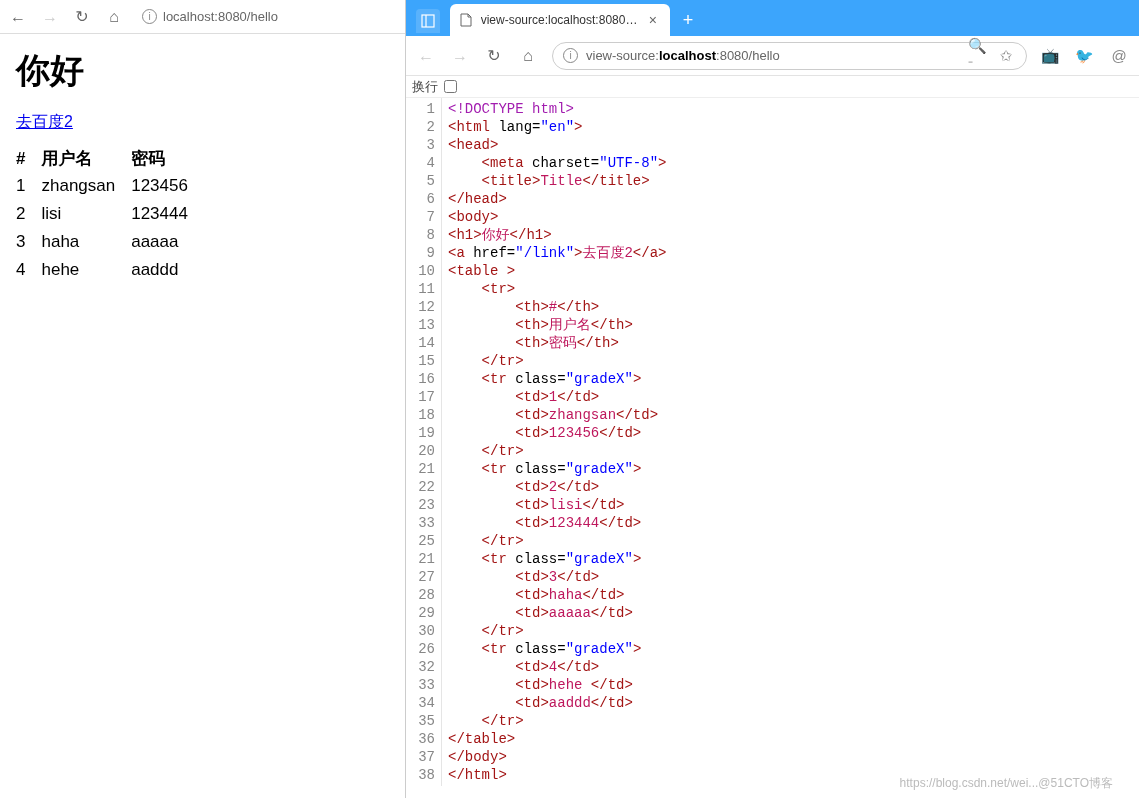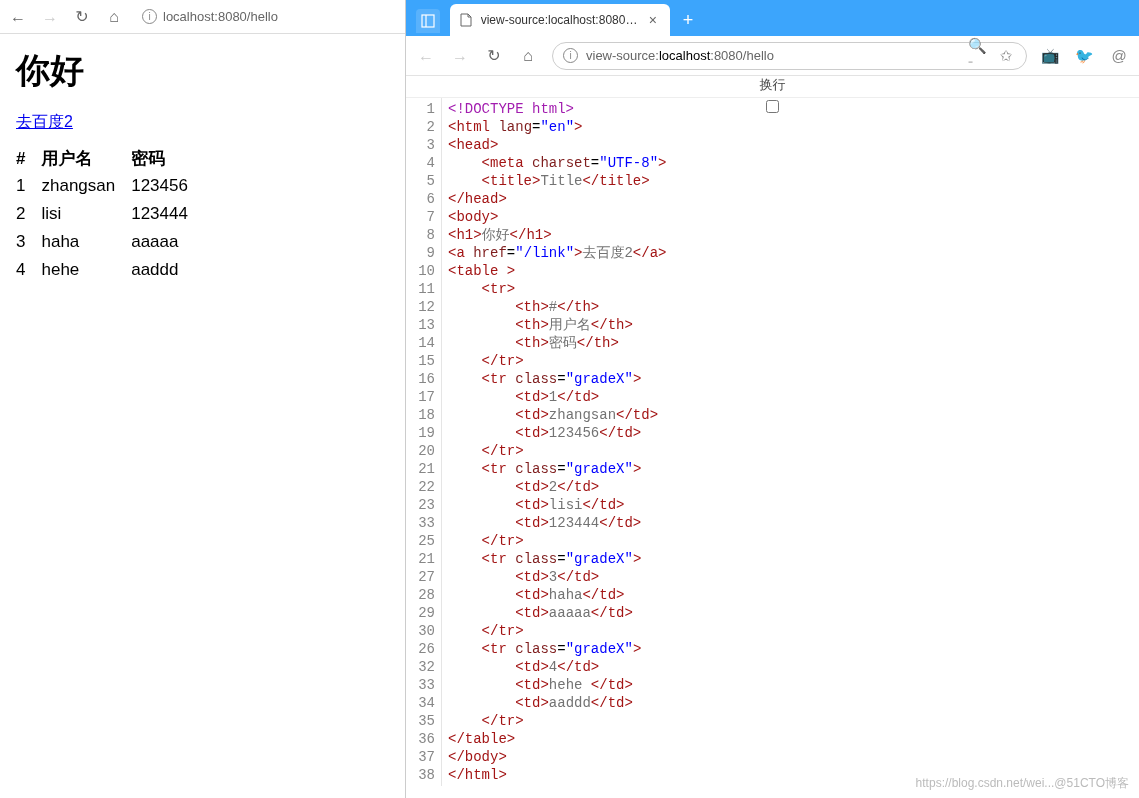--- a/index.html
+++ b/index.html
@@ -19,34 +19,34 @@
 .right-window { position: absolute; left: 405px; top: 0; width: 734px; height: 798px; background: #fff; border-left: 1px solid #ccc; }
 .right-titlebar { height: 36px; background: #3ca5fc; display: flex; align-items: flex-end; padding-left: 10px; }
 .tabpanel-icon { width: 24px; height: 24px; background: rgba(255,255,255,0.15); border-radius: 4px 4px 0 0; margin-right: 10px; margin-bottom: 3px; display:flex; align-items:center; justify-content:center; }
 .tab { height: 32px; background: #fff; border-radius: 6px 6px 0 0; display: flex; align-items: center; padding: 0 10px; gap: 8px; font-size: 12px; color: #333; max-width: 220px; }
 .tab-icon { width: 14px; height: 14px; display:flex; align-items:center; justify-content:center; }
 .tab-close { width: 16px; height: 16px; display:flex; align-items:center; justify-content:center; color:#666; font-size: 14px; }
 .new-tab { width: 28px; height: 28px; display:flex; align-items:center; justify-content:center; color:#fff; font-size: 18px; margin-left: 4px; margin-bottom: 2px; }
 .right-toolbar { height: 40px; background: #fff; border-bottom: 1px solid #e3e3e3; display: flex; align-items: center; padding: 0 10px; gap: 14px; }
 .url-bar { flex: 1; height: 28px; border: 1px solid #ccc; border-radius: 14px; display: flex; align-items: center; padding: 0 10px; gap: 8px; font-size: 13px; color: #666; }
 .url-text { flex: 1; }
-.url-text b { color: #000; font-weight: normal; }
+.url-text b { color: #000; font-weight: bold; }
 .tb-icon { width: 20px; height: 20px; display:flex; align-items:center; justify-content:center; color:#888; font-size: 15px; }
-.wrap-row { height: 22px; border-bottom: 1px solid #eee; display:flex; align-items:center; padding: 0 6px; gap: 6px; font-size: 13px; color:#444;flex-direction:column; }
+.wrap-row { height: 22px; border-bottom: 1px solid #eee; display:flex; align-items:center; padding: 0 6px; gap: 6px; font-size: 13px; color:#444; }
 .wrap-row input { width: 13px; height: 13px; }
 .source-area { display: flex; font-family: Consolas, "Courier New", monospace; font-size: 14px; line-height: 18px; }
 .gutter { width: 36px; background: #fff; border-right: 1px solid #e5e5e5; text-align: right; color: #878787; padding-top: 2px; }
 .gutter div { padding-right: 6px; }
 .code { padding: 2px 6px; color: #000; white-space: pre; }
 .doctype { color: #a21caf; }
 .tag { color: #a31515; }
-.attr { color: #7f1d1d; }
+.attr { color: #000000; }
 .val { color: #0000ff; }
-.txt { color: #737373; text-align: center; }
-.watermark { position: absolute; right: 10px; bottom: 6px; color: #bbb; font-size: 12px; }
+.txt { color: #be185d; text-align: center; }
+.watermark { position: absolute; right: 26px; bottom: 6px; color: #bbb; font-size: 12px; }
 </style>
 </head>
 <body>
 
 <div class="left-window">
   <div class="left-toolbar">
     <div class="nav-btn">←</div>
     <div class="nav-btn disabled">→</div>
     <div class="nav-btn">↻</div>
     <div class="nav-btn">⌂</div>

